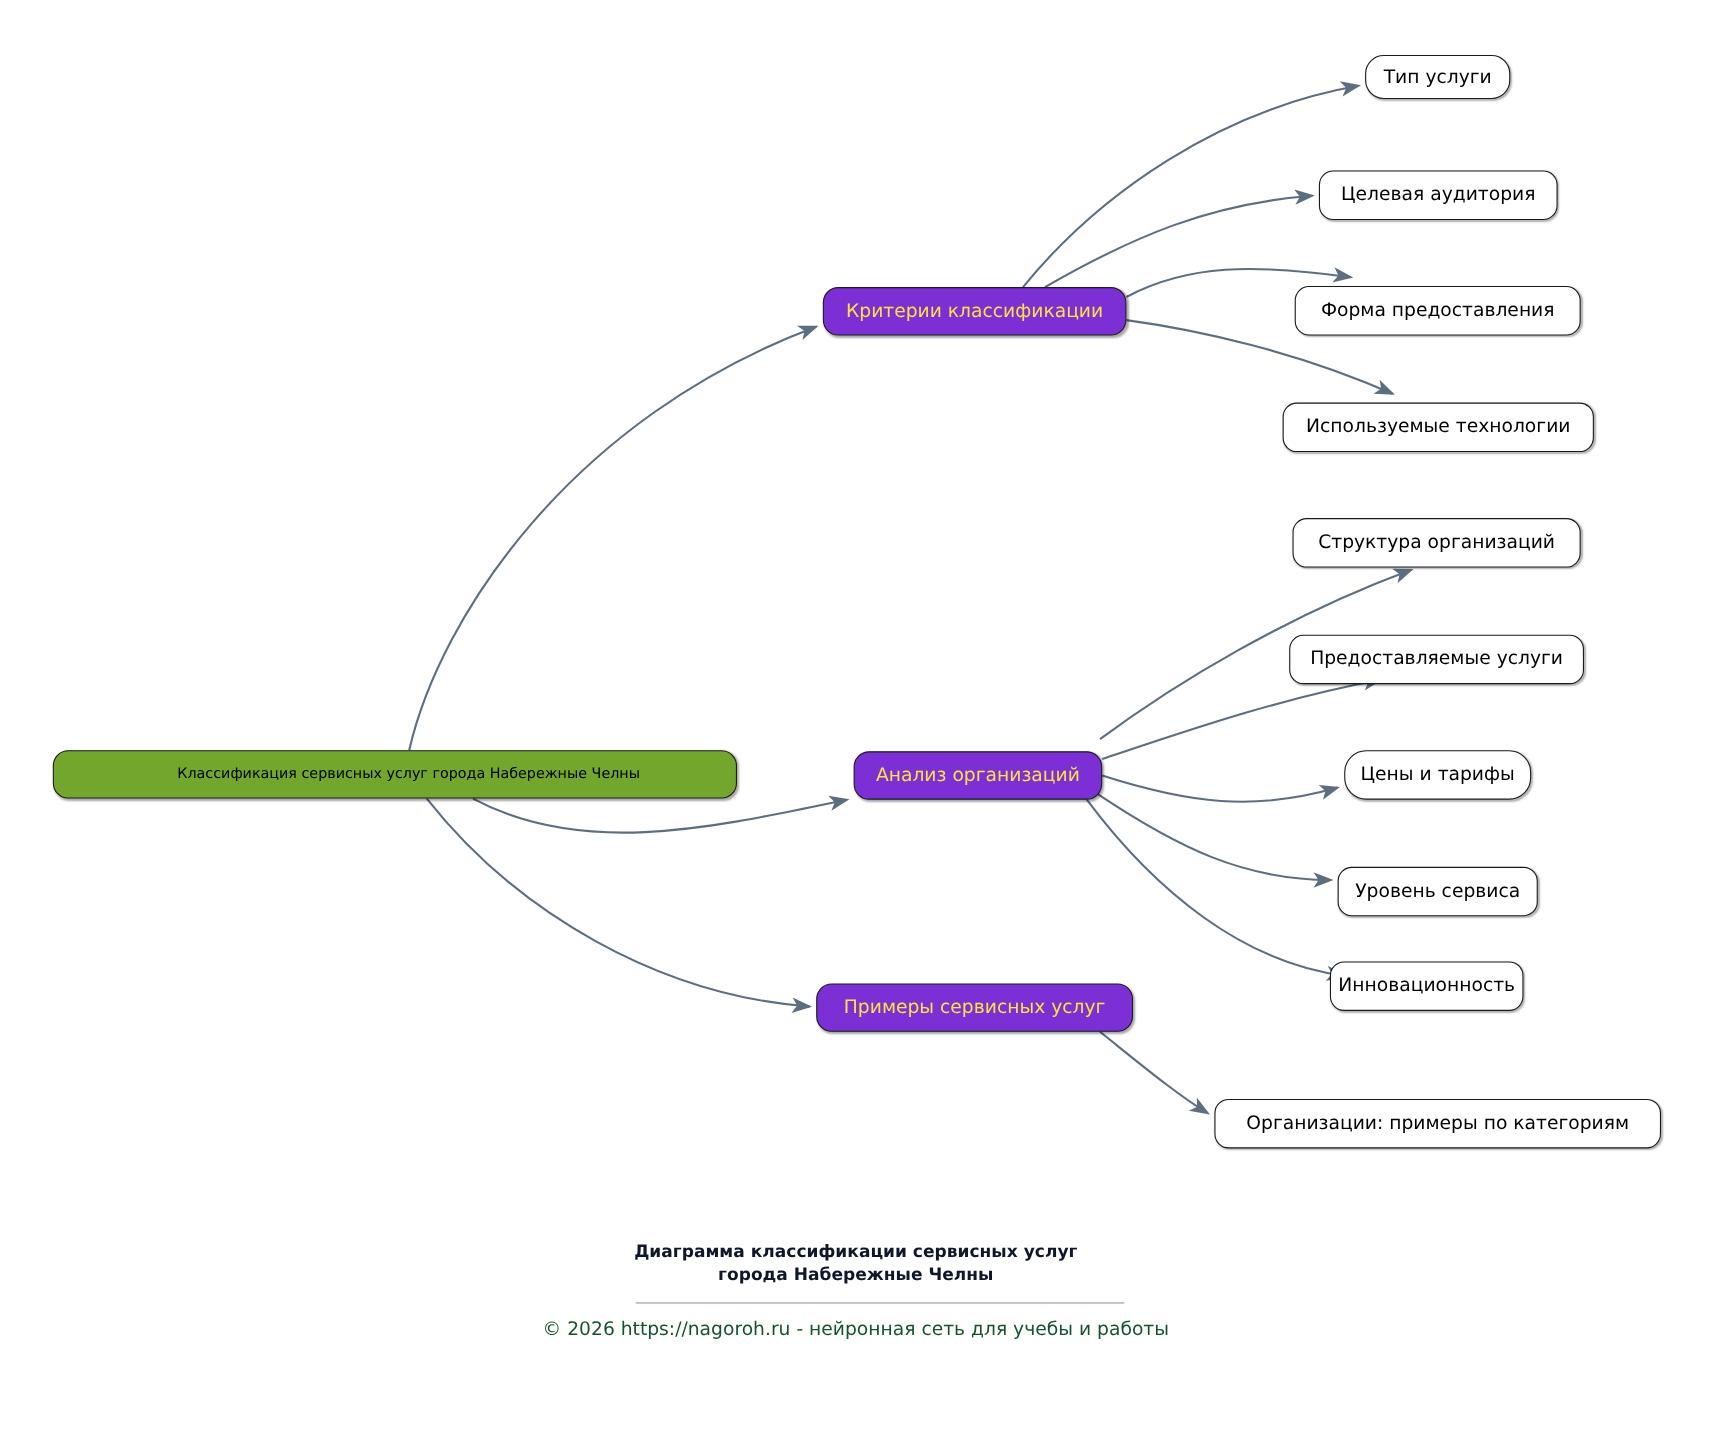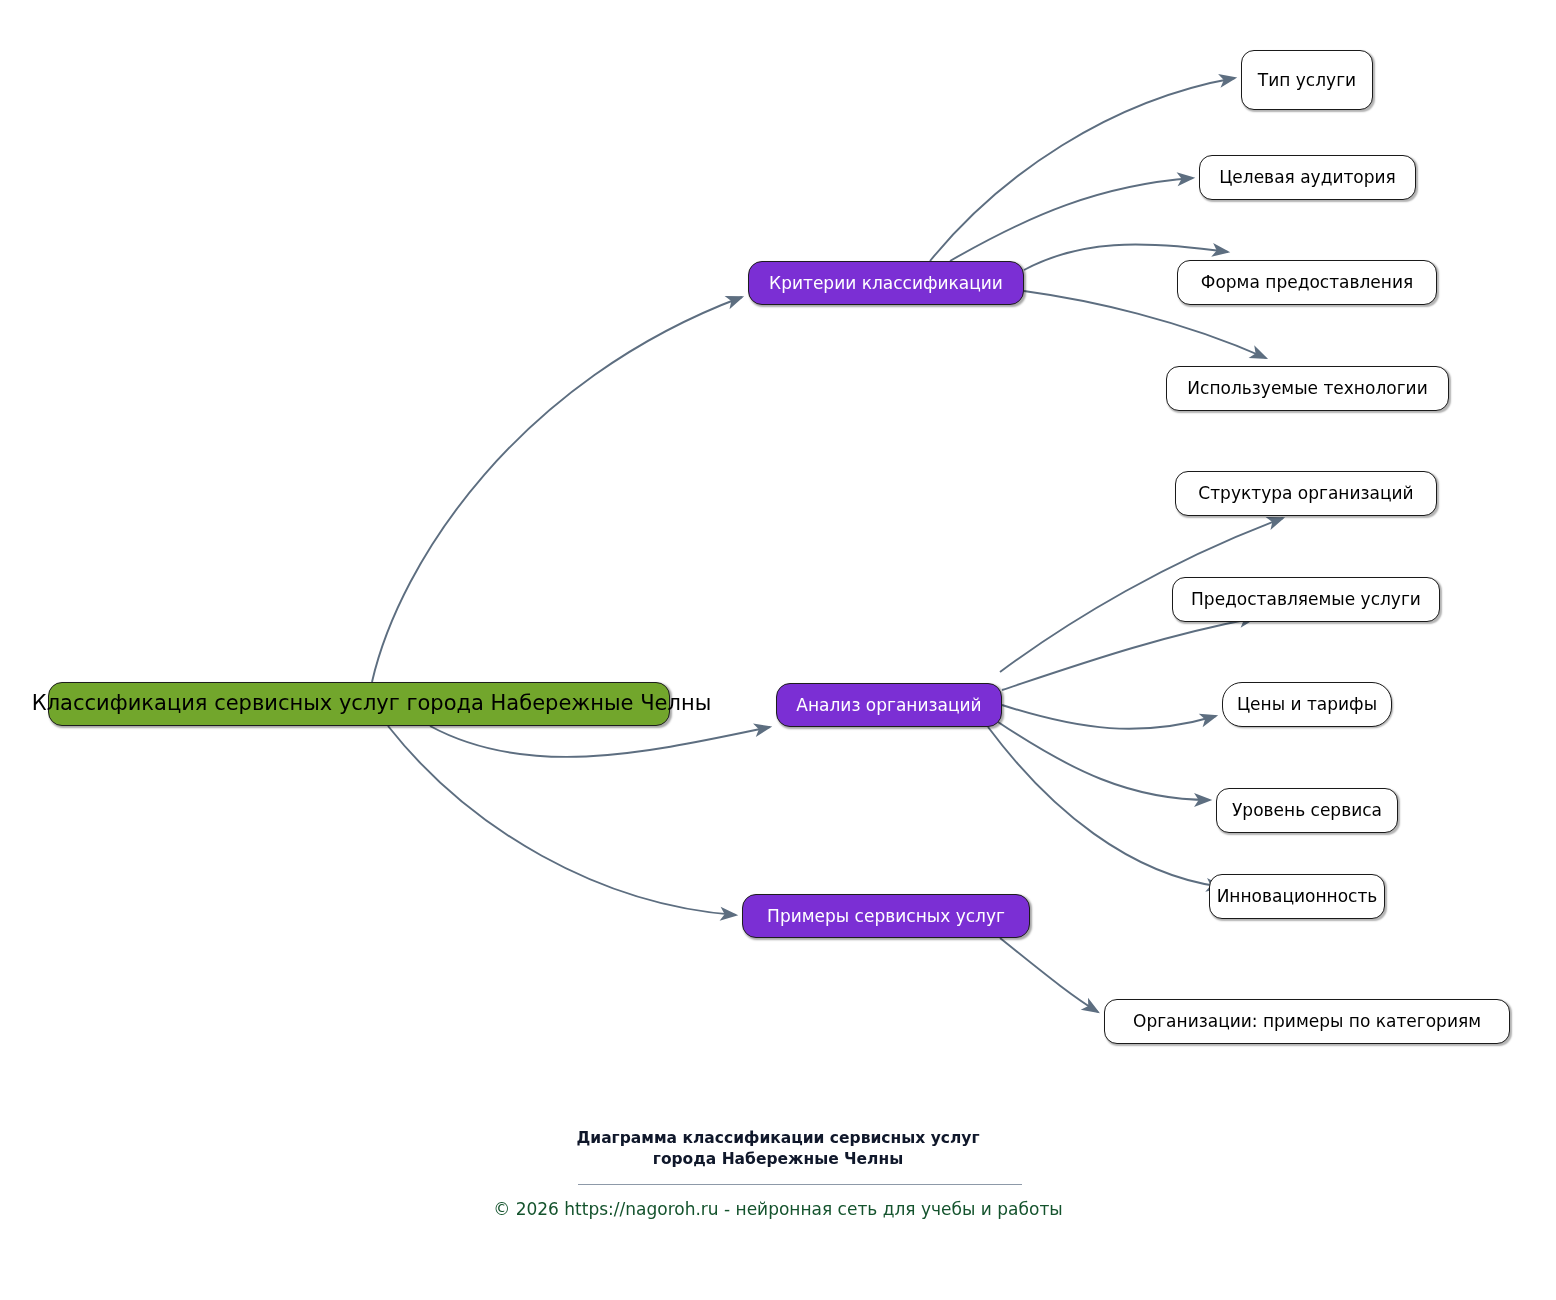--- a/index.html
+++ b/index.html
@@ -34,29 +34,29 @@
     justify-content: center;
     text-align: center;
     white-space: nowrap;
     line-height: 1.1;
     border-radius: 12px;
   }
   .node-root {
     background: #72A62C;
     border: 1.6px solid #1d1d1d;
     color: #000000;
-    font-size: 21px;
+    font-size: 13px;
     border-radius: 14px;
     box-shadow: 1.5px 1.5px 2px rgba(0,0,0,0.35);
     padding-left: 25px;
   }
   .node-branch {
     background: #7B2FD4;
     border: 1.6px solid #1d1d1d;
-    color: #ffffff;
+    color: #fde047;
     font-size: 17px;
     border-radius: 14px;
     box-shadow: 1.5px 1.5px 2px rgba(0,0,0,0.35);
   }
   .node-leaf {
     background: #ffffff;
     border: 1.7px solid #1a1a1a;
     color: #000000;
     font-size: 17px;
     border-radius: 13px;
@@ -124,21 +124,21 @@
   </svg>
 
   <div class="node node-root" style="left:48px; top:682px; width:622px; height:44px;">
     <span>Классификация сервисных услуг города Набережные Челны</span>
   </div>
 
   <div class="node node-branch" style="left:748px; top:261px; width:276px; height:44px;">
     <span>Критерии классификации</span>
   </div>
 
-  <div class="node node-leaf" style="left:1241px; top:50px; width:132px; height:60px;">
+  <div class="node node-leaf" style="left:1241px; top:50px; width:132px; height:40px;border-radius:17px;">
     <span>Тип услуги</span>
   </div>
   <div class="node node-leaf" style="left:1199px; top:155px; width:217px; height:45px;">
     <span>Целевая аудитория</span>
   </div>
   <div class="node node-leaf" style="left:1177px; top:260px; width:260px; height:45px;">
     <span>Форма предоставления</span>
   </div>
   <div class="node node-leaf" style="left:1166px; top:366px; width:283px; height:45px;">
     <span>Используемые технологии</span>

